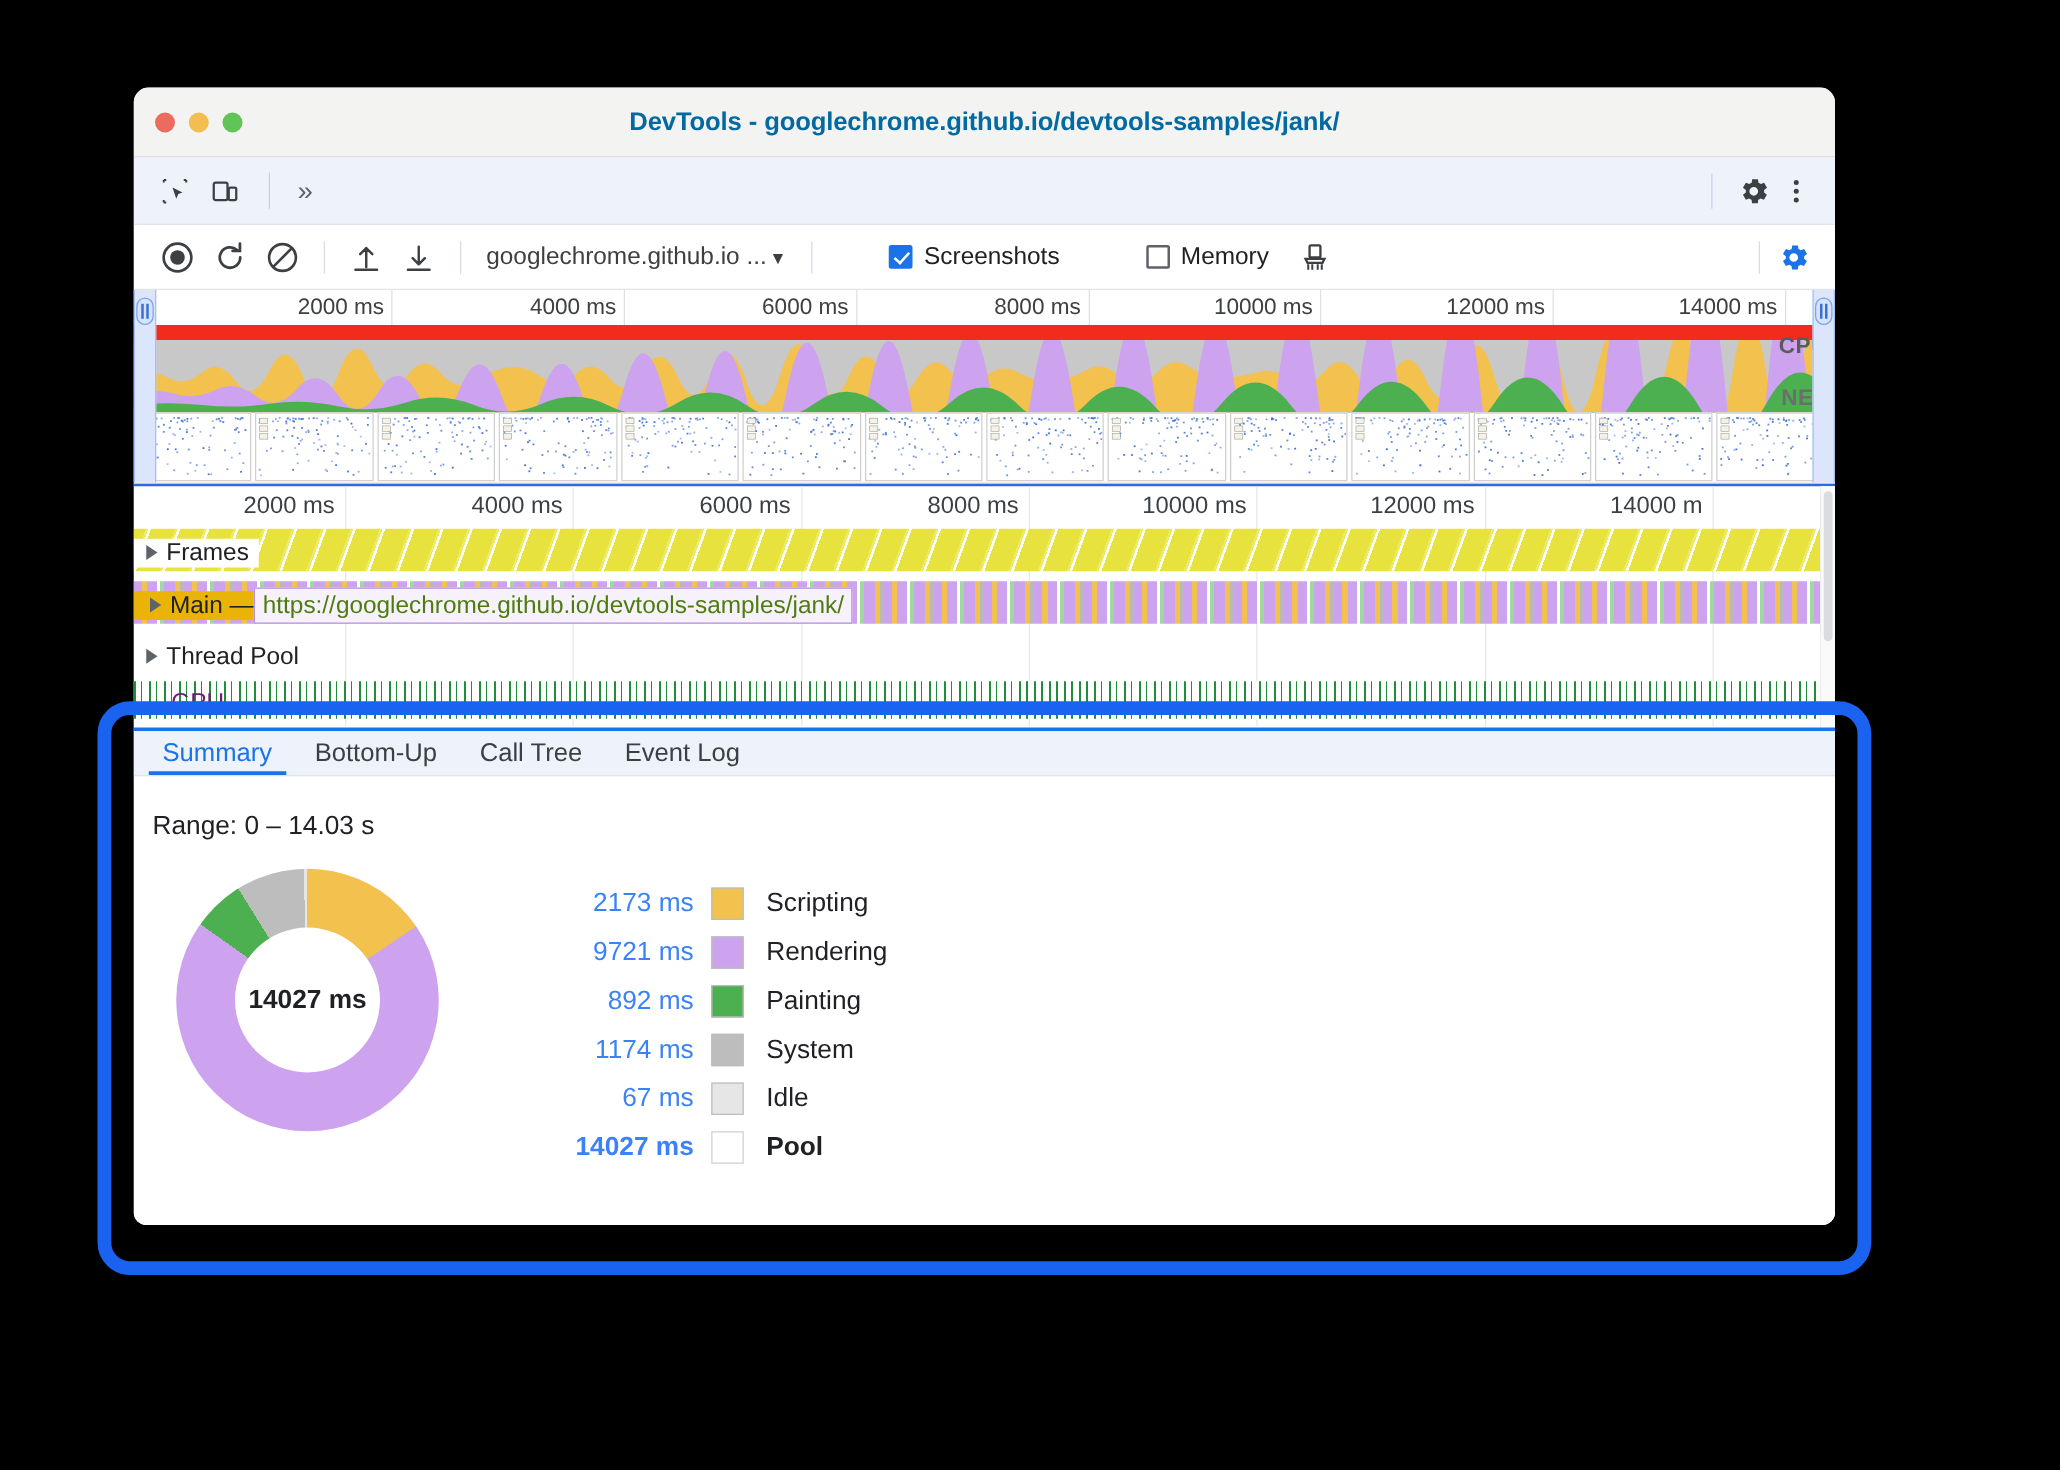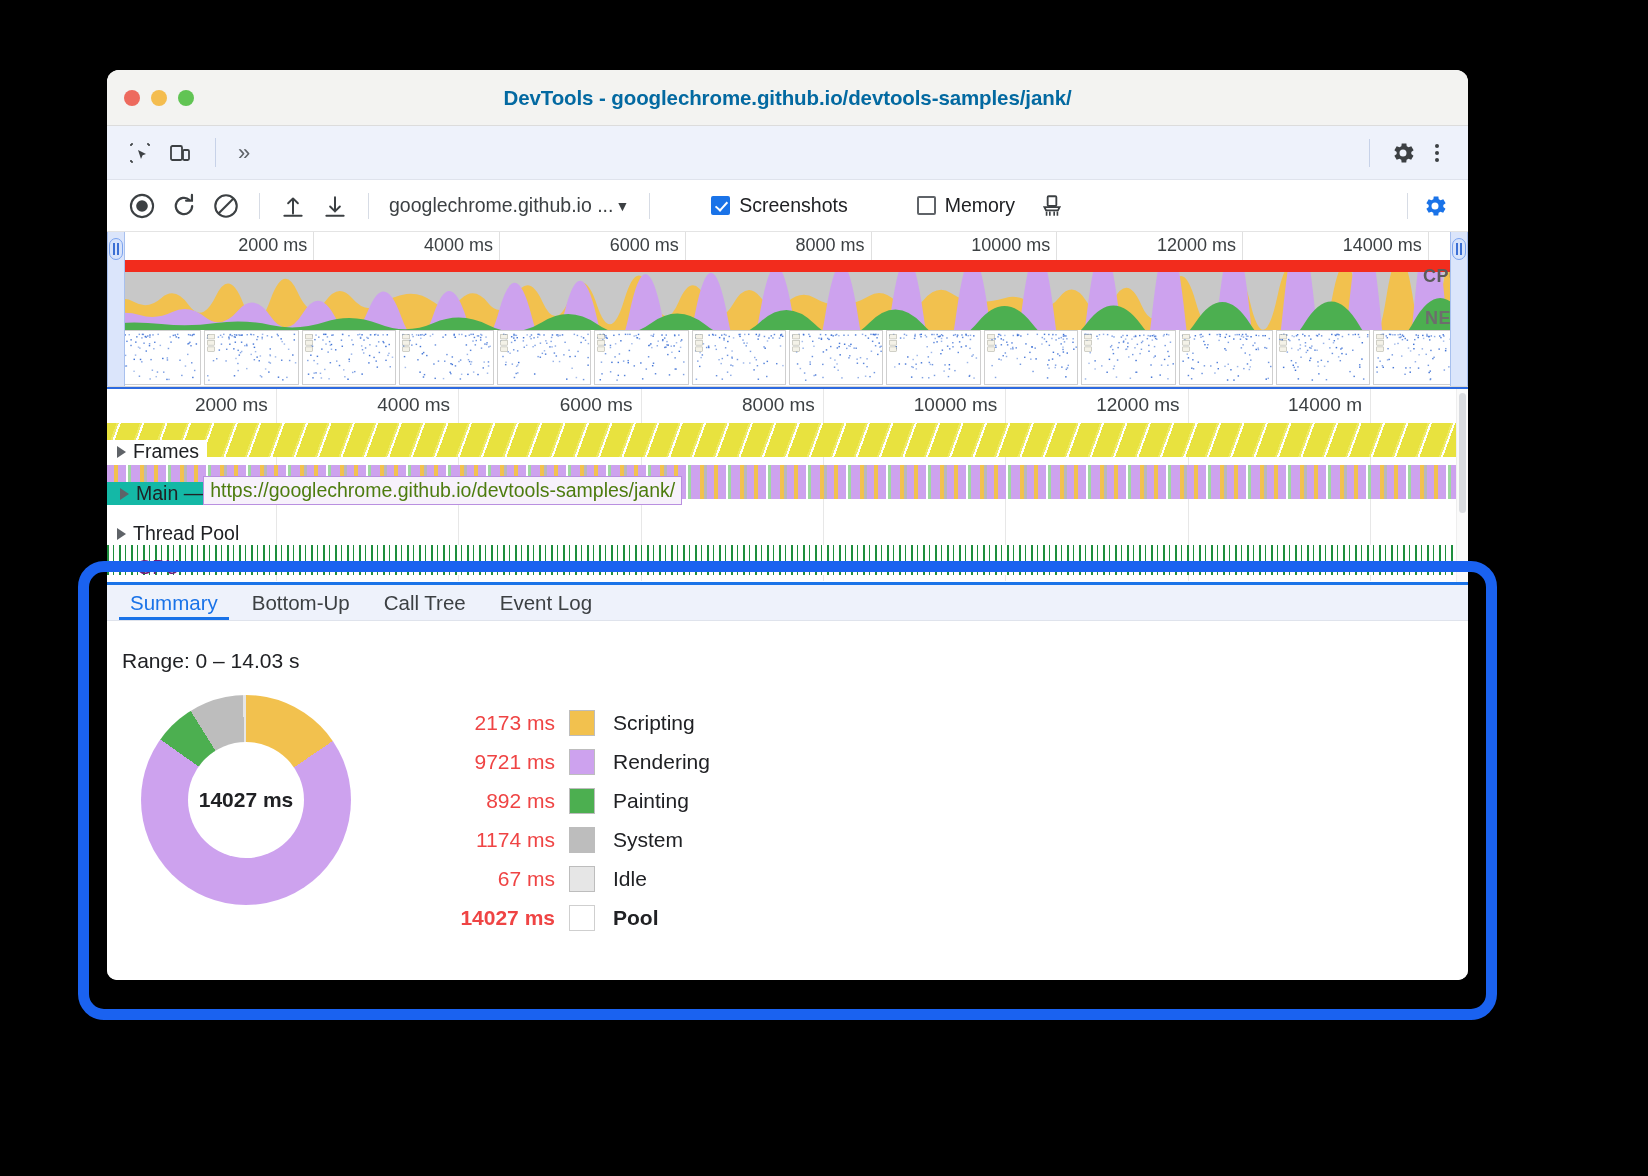--- a/index.html
+++ b/index.html
@@ -114,21 +114,21 @@
   .grip { position:absolute; left:50%; top:6px; transform:translateX(-50%);
           width:14px; height:22px; border-radius:7px; background:#d7e3fb; border:1px solid #7ba3ef;
           display:flex; gap:2px; align-items:center; justify-content:center; }
   .grip i { width:2px; height:12px; background:#3b6fd4; display:block; }
 
   
   .flamepane { position: relative; background:#fff; height: 195px; border-top:2px solid #2d6ae0; }
   .fruler { position:relative; height:32px; }
   .fruler .tick { position:absolute; top:0; bottom:-160px; border-left:1px solid #e7e7e7; }
   .fruler .tlabel { position:absolute; top:5px; font-size:19px; color:#3c4043; transform:translateX(-100%); padding-right:8px; white-space:nowrap; }
-  .track { position:relative; height:38px; display:flex; align-items:flex-end; }
+  .track { position:relative; height:38px; display:flex; align-items:center; }
   .track-label { position:relative; z-index:4; display:flex; align-items:center; gap:7px; padding-left:10px; font-size:19.5px; color:#202124; white-space:nowrap; }
   .caret { width:0;height:0;border-left:9px solid #5f6368;border-top:6px solid transparent;border-bottom:6px solid transparent; }
   .frames-band {
     position:absolute; left:0; right:0; top:2px; height:34px;
     background: repeating-linear-gradient(110deg, #e8e23f 0 9px, #eeea63 9px 11px, #ffffff 11px 13px, #e8e23f 13px 22px);
   }
   .main-band {
     position:absolute; left:0; right:0; top:2px; height:34px;
     background: repeating-linear-gradient(90deg,
       #cda2ee 0 7px, #f2c14e 7px 11px, #cda2ee 11px 19px, #ffffff 19px 21px,
@@ -159,21 +159,21 @@
   .donut-wrap { width:210px; height:210px; position:relative; margin-left:20px; }
   .donut { width:210px; height:210px; border-radius:50%; }
   .donut-hole {
     position:absolute; left:50%; top:50%; transform:translate(-50%,-50%);
     width:116px; height:116px; border-radius:50%; background:#fff;
     display:flex; align-items:center; justify-content:center;
     font-size:21px; font-weight:bold; color:#202124;
   }
   .legend { margin-left: 96px; margin-top: 8px; }
   .lrow { display:flex; align-items:center; height:39px; }
-  .lval { width:122px; text-align:right; font-size:21px; color:#ef4444; padding-right:14px; }
+  .lval { width:122px; text-align:right; font-size:21px; color:#3b82f6; padding-right:14px; }
   .lsw { width:26px; height:26px; border:1px solid #bdbdbd; }
   .lname { font-size:21px; color:#202124; padding-left:18px; }
   .lrow.total .lval, .lrow.total .lname { font-weight:bold; }
   .lrow.total .lsw { background:#fff; border-color:#cfcfcf; }
 
   
   .vscroll { position:absolute; right:0; top:0; width:12px; bottom:0; background:#fafafa; border-left:1px solid #eee; }
   .vscroll i { position:absolute; left:2px; right:2px; top:4px; height:120px; background:#dadce0; border-radius:4px; display:block; }
 
   
@@ -1685,21 +1685,21 @@
       <div class="track" style="height:42px;">
         <div class="frames-band"></div>
         <div class="track-label" style="background:#fff;padding-right:8px;">
           <span class="caret"></span>
           <span>Frames</span>
         </div>
       </div>
 
       <div class="track" style="height:42px;">
         <div class="main-band"></div>
-        <div class="track-label" style="background:#14b8a6;padding-left:13px;">
+        <div class="track-label" style="background:#eab308;padding-left:13px;">
           <span class="caret"></span>
           <span>Main — </span>
         </div>
         <span class="main-url">https://googlechrome.github.io/devtools-samples/jank/</span>
       </div>
 
       <div class="track" style="height:40px;">
         <div class="track-label">
           <span class="caret"></span>
           <span>Thread Pool</span>

